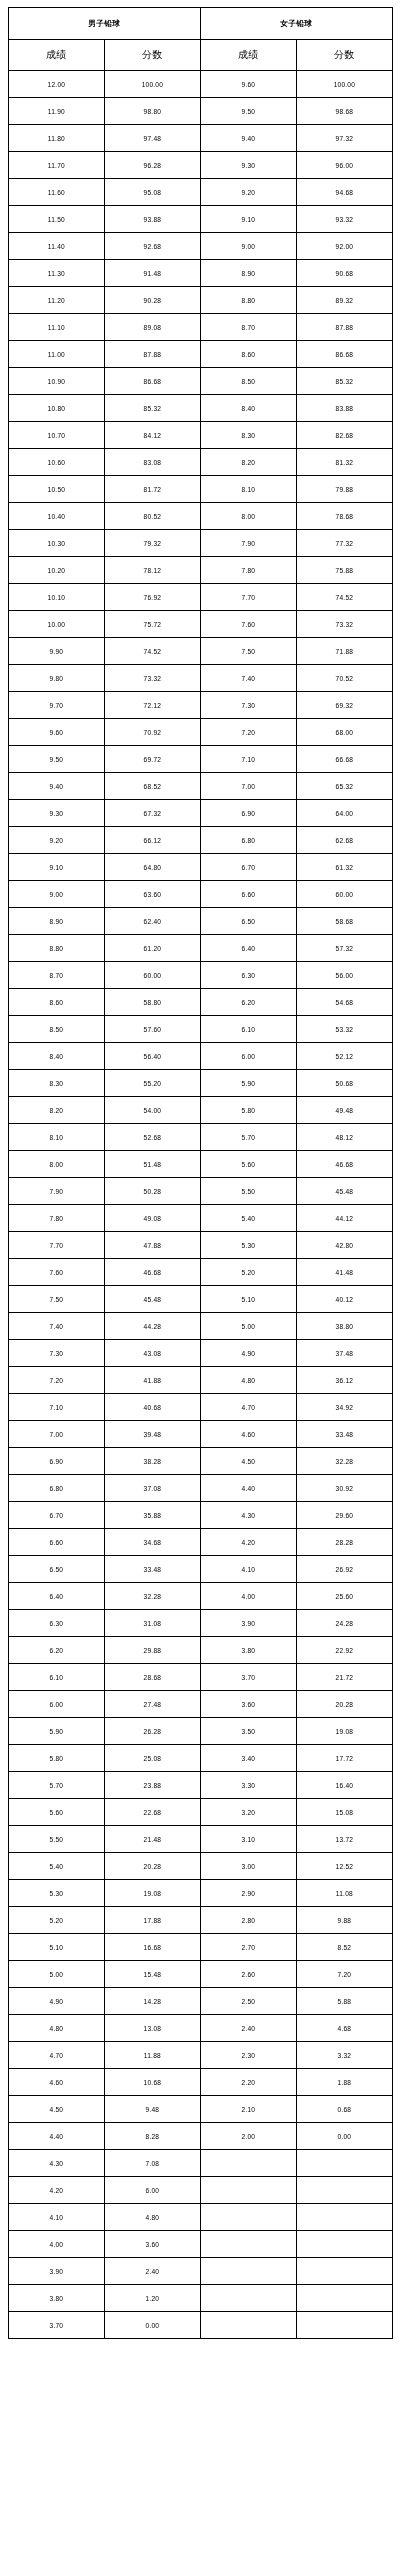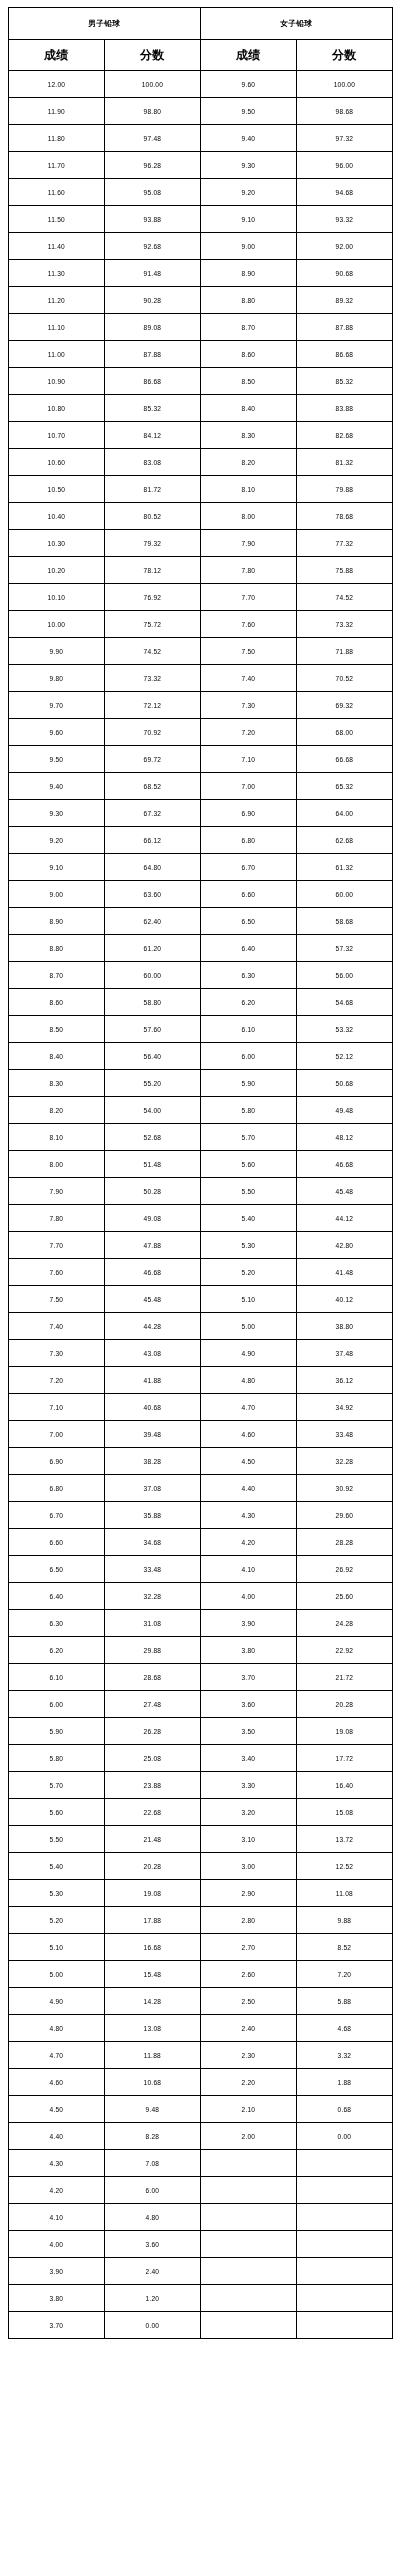--- a/index.html
+++ b/index.html
@@ -37,22 +37,22 @@
     padding: 0;
   }
   tr.group-header th {
     height: 32px;
     font-size: 7.7px;
     font-weight: bold;
     letter-spacing: 0.3px;
   }
   tr.col-header th {
     height: 31px;
-    font-size: 12px;
-    font-weight: bold;
+    font-size: 10px;
+    font-weight: normal;
     letter-spacing: 0.3px;
   }
   tr.data-row td {
     height: 27px;
     font-size: 6.6px;
     font-weight: normal;
     letter-spacing: 0.2px;
     font-family: "Liberation Sans", "DejaVu Sans", sans-serif;
   }
   td.empty-cell { }

